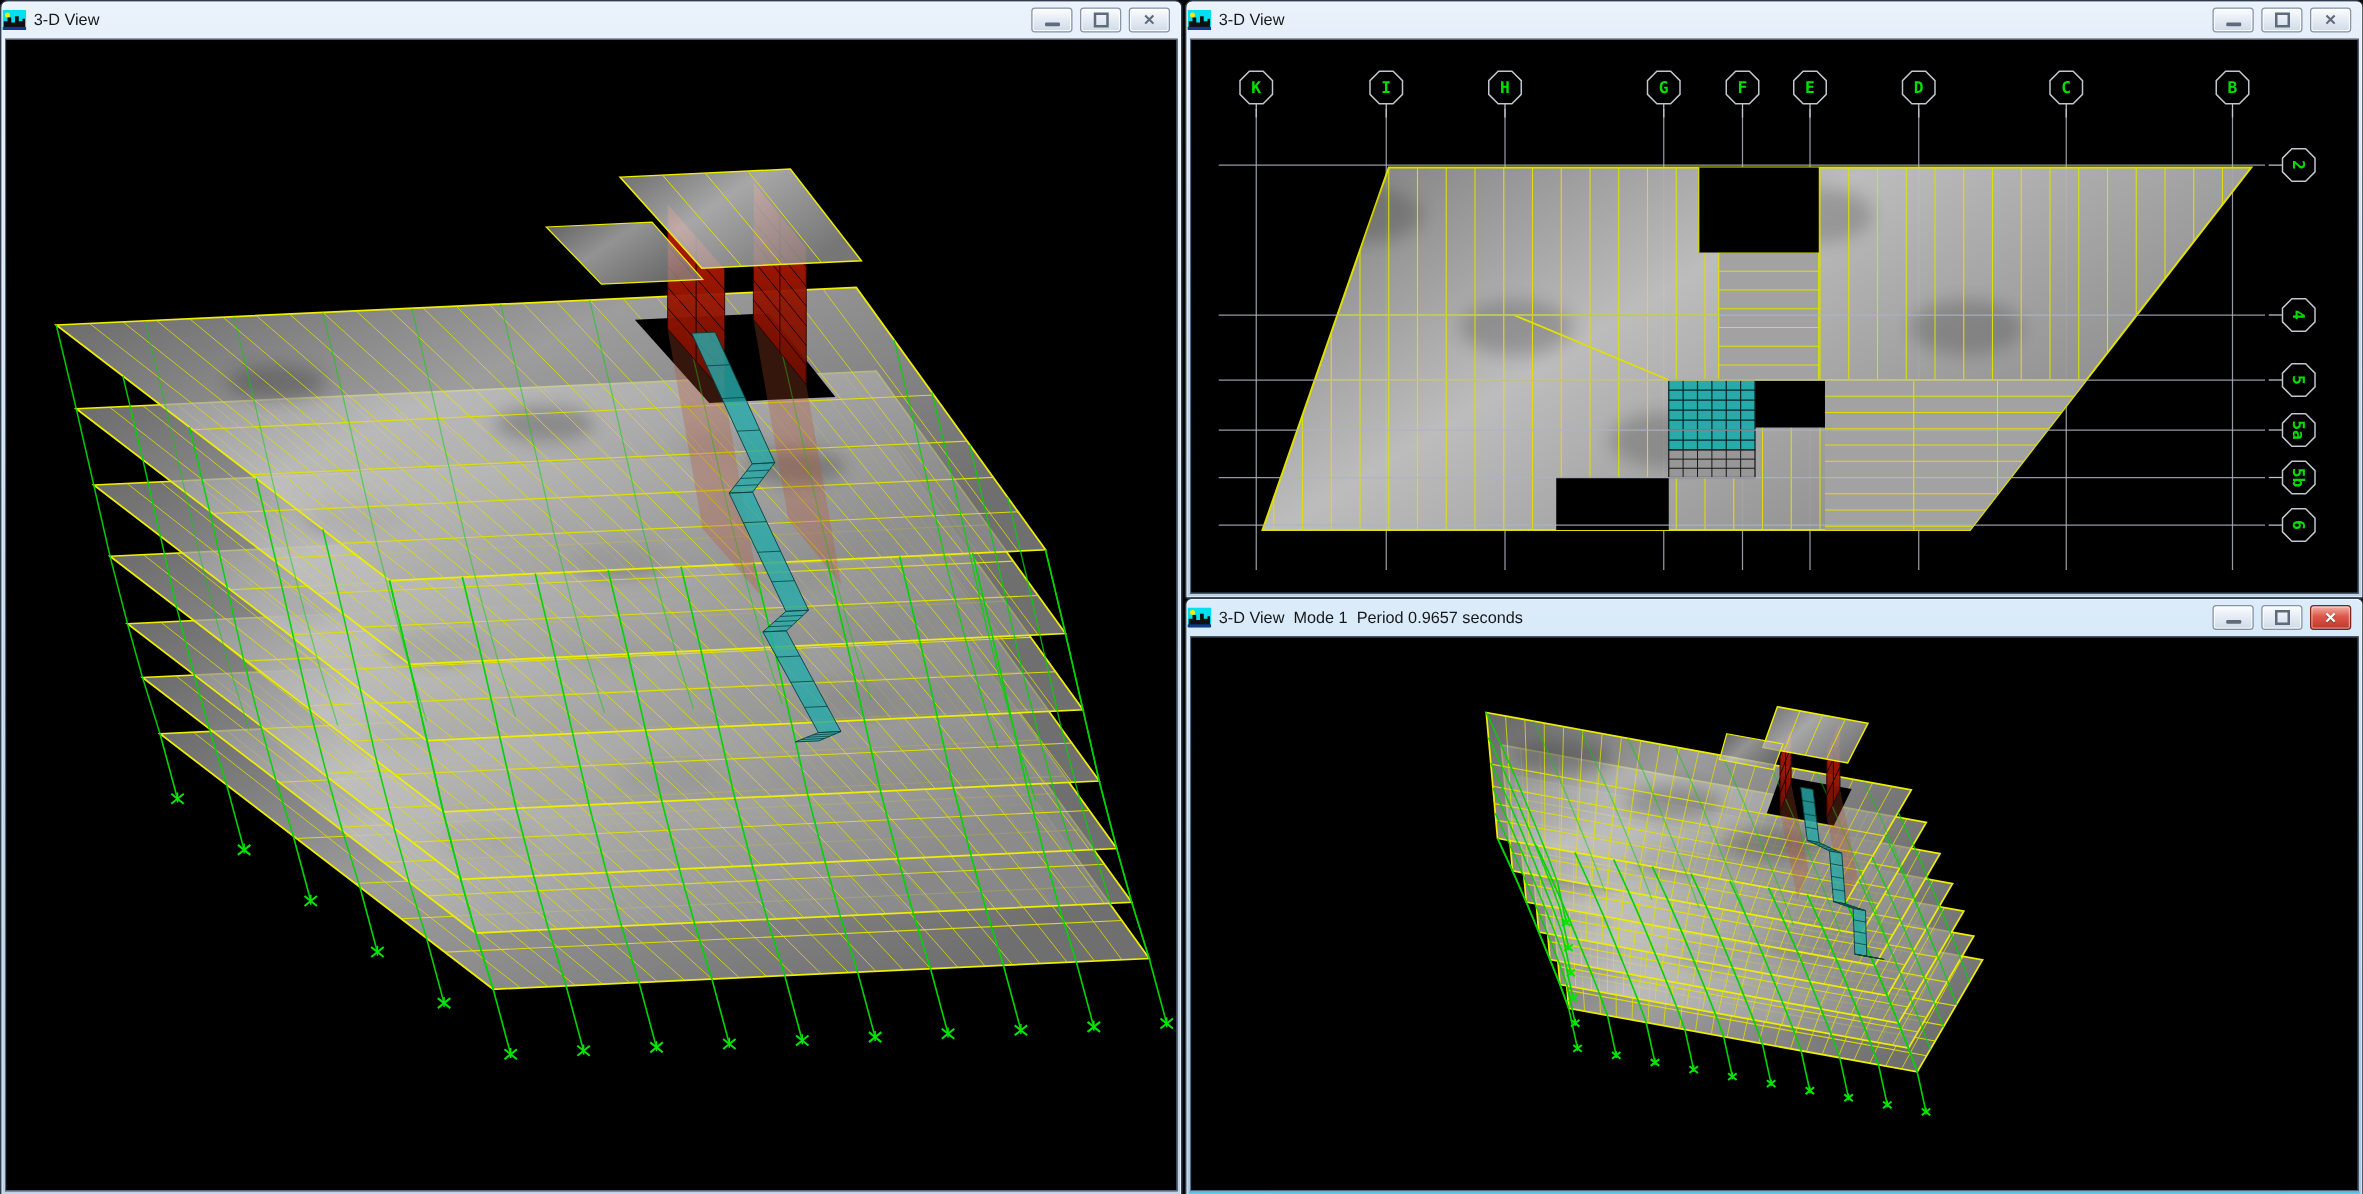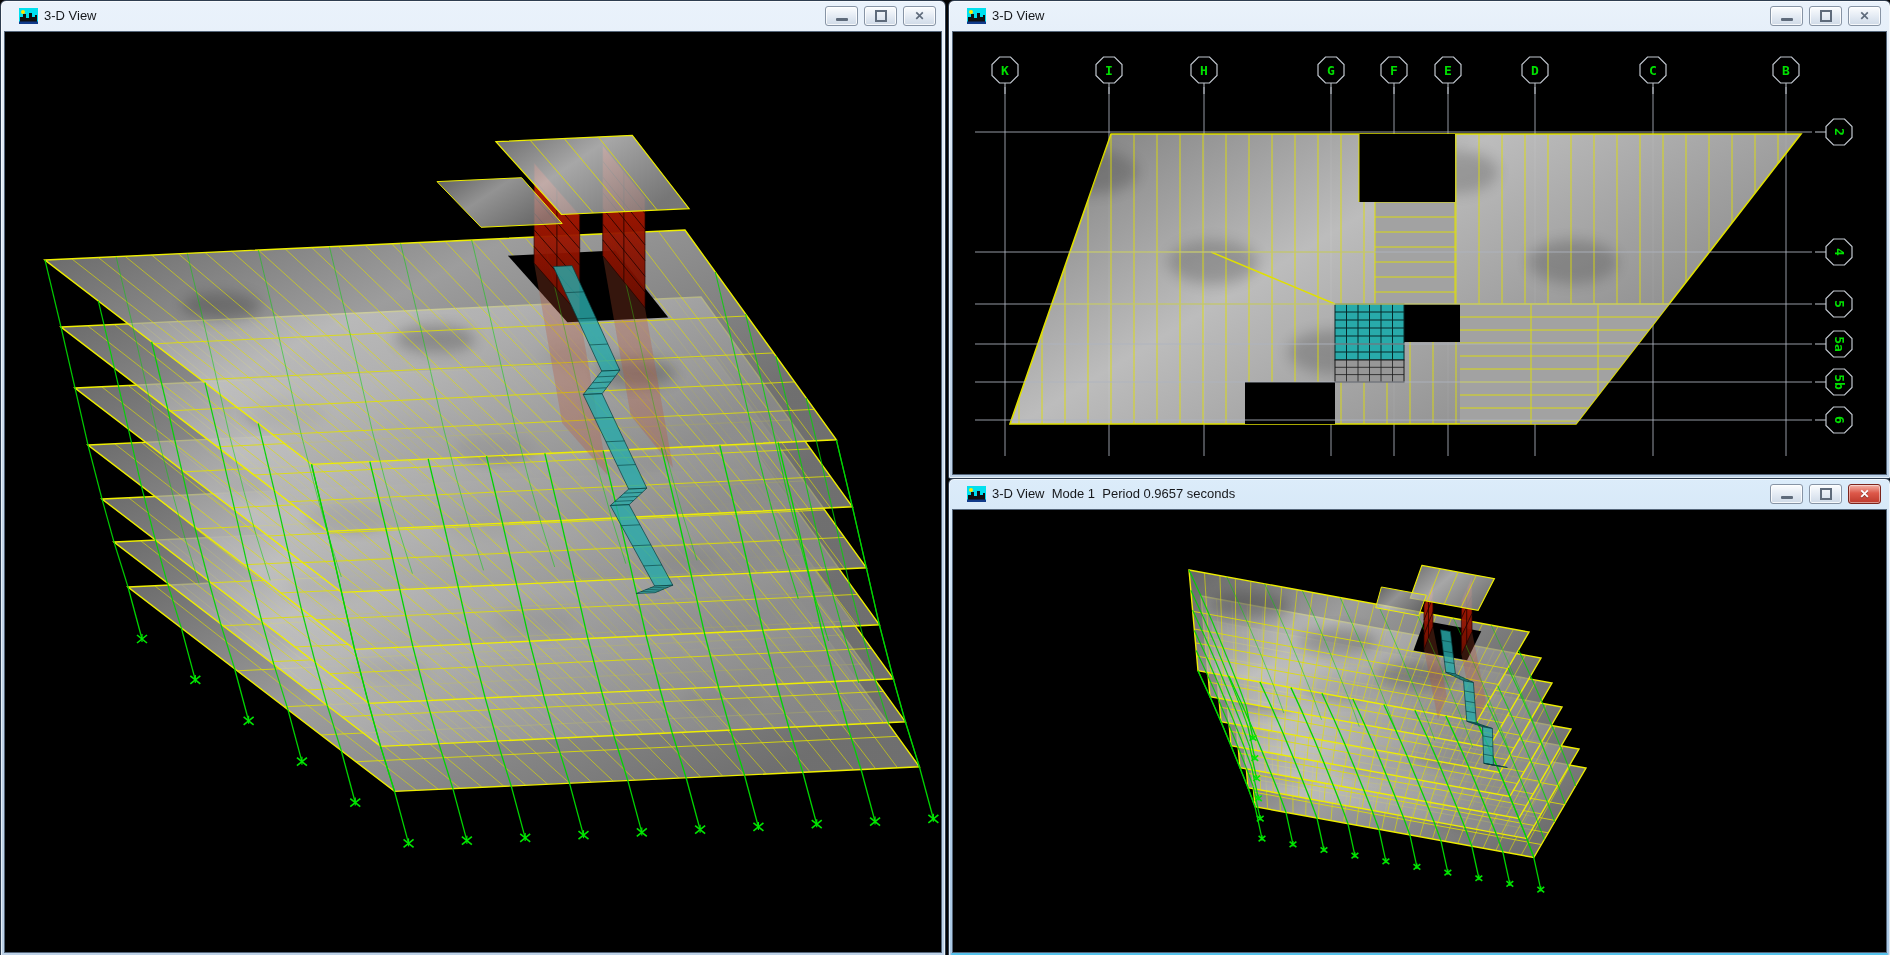--- a/index.html
+++ b/index.html
@@ -3,21 +3,21 @@
 <meta charset="utf-8">
 <style>
   html,body{margin:0;padding:0;background:#050505;width:1890px;height:955px;overflow:hidden;
     font-family:"Liberation Sans",sans-serif;}
   .window{position:absolute;border:1px solid #2e3d50;border-radius:6px 6px 2px 2px;
     background:linear-gradient(#eaf2fb,#c6d9ec 55%,#bcd1e7);
     box-shadow:inset 0 0 0 1px rgba(255,255,255,.6);}
   .window.active{background:linear-gradient(#dcecfa,#b4cfe8 55%,#aac8e4);}
   .window.active::after{content:"";position:absolute;left:2px;right:2px;bottom:1px;height:2px;
     background:#55c2ec;border-radius:2px;}
-  .titlebar{position:relative;height:29px;display:flex;align-items:center;padding-left:18px;
+  .titlebar{position:relative;height:29px;display:flex;align-items:center;padding-left:1px;
     cursor:default;}
   .titlebar .title{font-size:13px;color:#16181c;margin-left:6px;white-space:pre;}
   .win-icon{width:19px;height:16px;display:inline-block;flex:0 0 auto;}
   .btns{position:absolute;top:5px;right:9px;display:flex;gap:6px;}
   .wbtn{width:31px;height:18px;border:1px solid #8794a5;border-radius:3px;
     background:linear-gradient(#fcfdfe,#e7edf5 45%,#cfdae7);display:flex;align-items:center;
     justify-content:center;box-shadow:inset 0 0 0 1px rgba(255,255,255,.8);}
   .g-min{width:12px;height:3px;background:#5f6b7b;border-radius:1px;margin-top:7px;}
   .g-rst{width:8px;height:8px;border:2px solid #5f6b7b;background:transparent;}
   .g-x{font-size:12px;font-weight:bold;color:#5f6b7b;line-height:1;}

